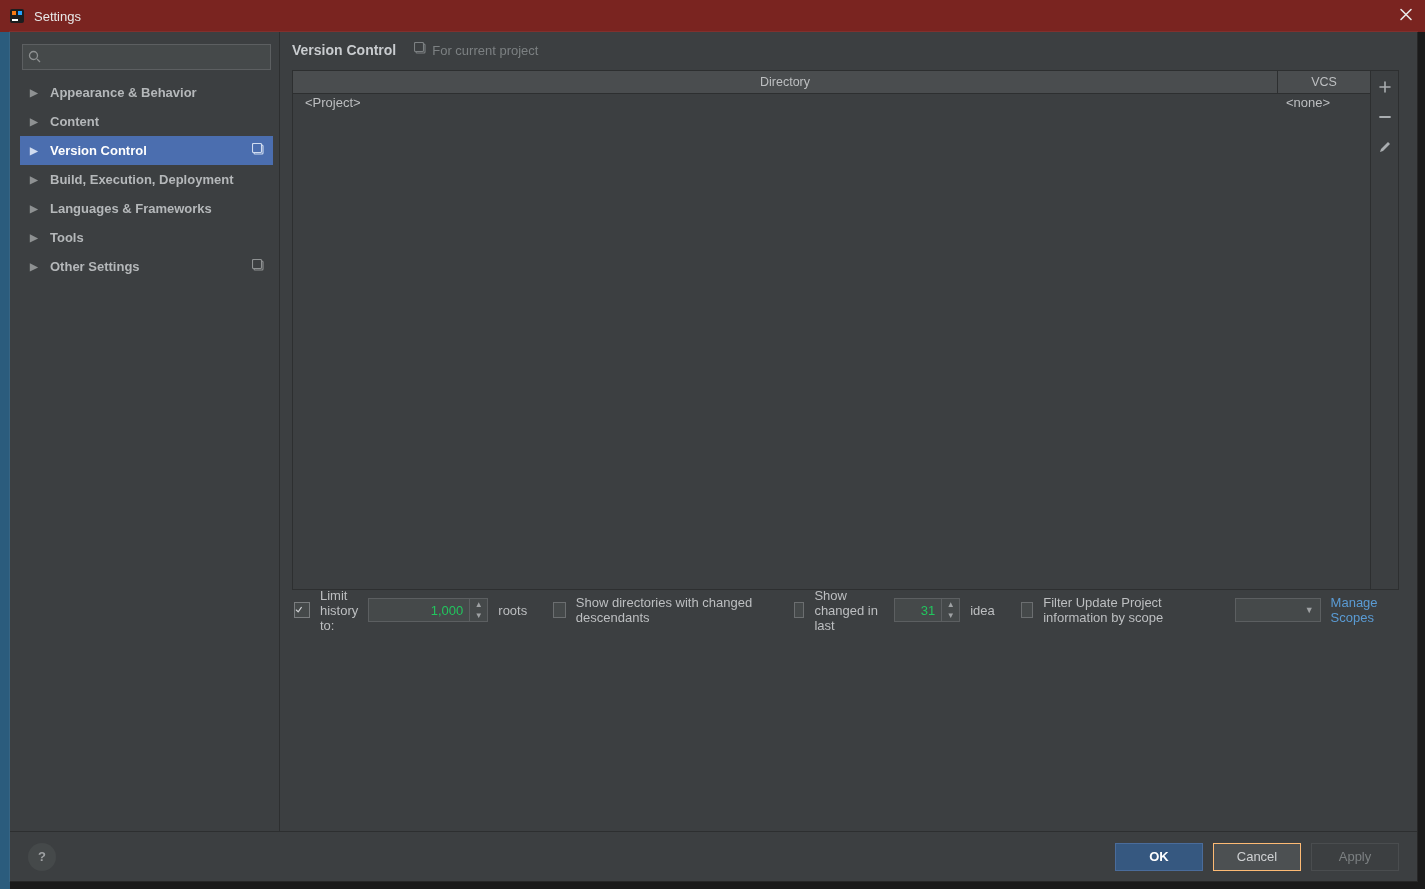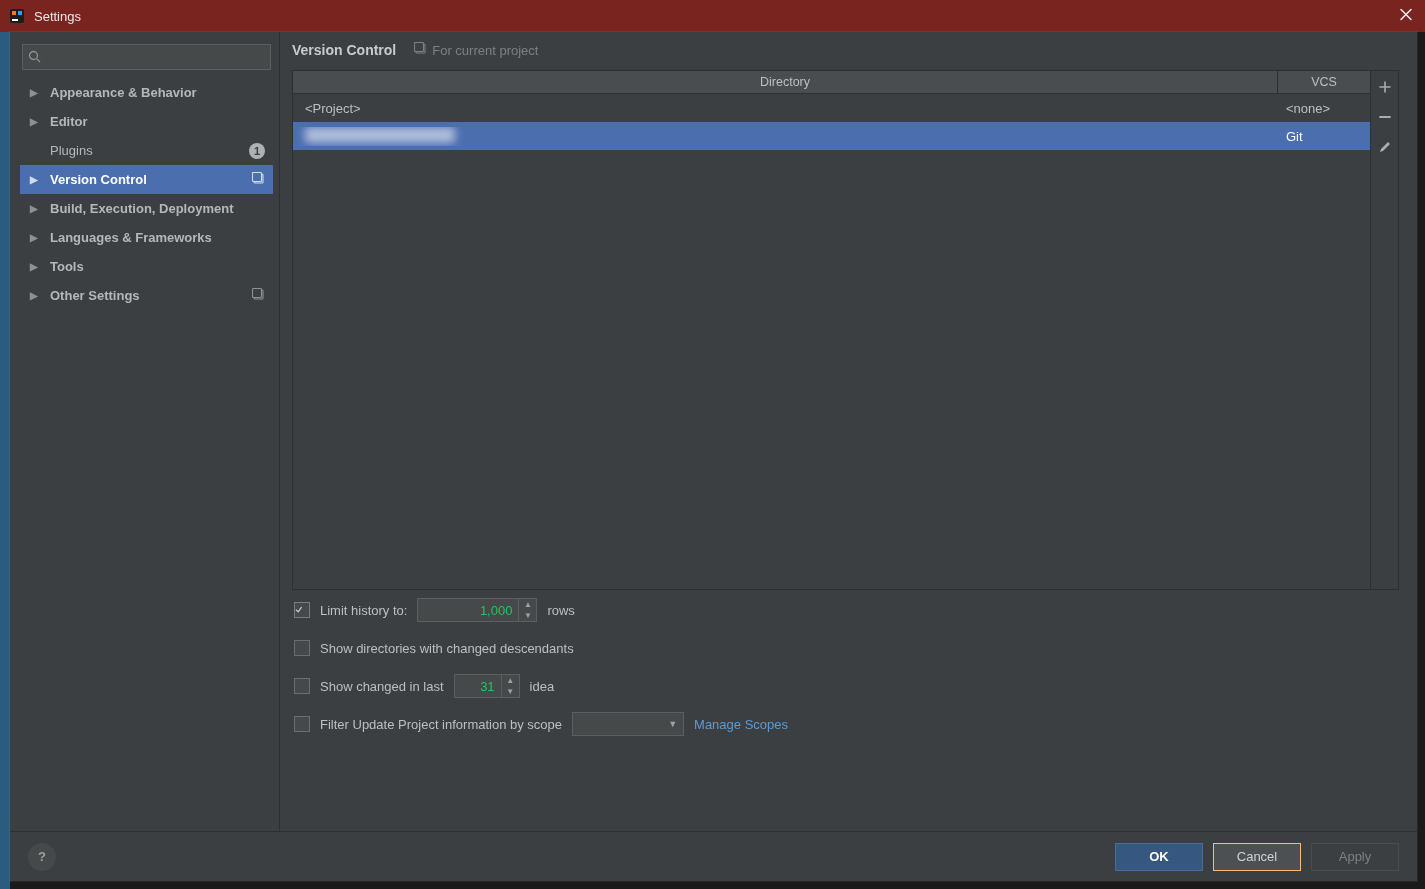--- a/index.html
+++ b/index.html
@@ -204,21 +204,21 @@
   .table-body {
     flex: 1;
     border: 1px solid #2d2f30;
     border-top: none;
     background: #3c3f41;
     position: relative;
     overflow: hidden;
   }
   .row {
     display: flex;
-    height: 28px;
+    height: 16px;
     align-items: center;
     font-size: 13px;
     color: #bdbfc1;
   }
   .row .cell-dir { flex: 1; padding-left: 12px; white-space: nowrap; overflow: hidden; }
   .row .cell-vcs { width: 92px; padding-left: 8px; }
   .row.selected {
     background: #4b6eaf;
     color: #ffffff;
   }
@@ -252,22 +252,21 @@
   }
   .help-text {
     margin: 14px 18px 4px 14px;
     font-size: 12px;
     color: #8e9192;
     letter-spacing: 0.2px;
   }
   .options {
     padding: 6px 16px 6px 14px;
     display: flex;
-    flex-direction: column;
-    gap: 10px;
+    gap: 26px;
   }
   .opt-row {
     display: flex;
     align-items: center;
     gap: 10px;
     font-size: 13px;
     color: #bdbfc1;
     height: 28px;
   }
   .chk {
@@ -411,25 +410,21 @@
         </span>
         <input class="search-input" placeholder="" style="">
       </div>
       <ul class="tree">
         <li class="tree-item">
           <span class="disclosure">▶</span>
           <span>Appearance &amp; Behavior</span>
         </li>
         <li class="tree-item">
           <span class="disclosure">▶</span>
-          <span>Editor</span>
-        </li>
-        <li class="tree-item tree-item-leaf">
-          <span>Plugins</span>
-          <span class="badge">1</span>
+          <span>Content</span>
         </li>
         <li class="tree-item selected">
           <span class="disclosure">▶</span>
           <span>Version Control</span>
           <span class="contextual-icon">
             <svg width="13" height="13" viewBox="0 0 13 13">
                 <rect x="2" y="2" width="9" height="9" rx="1" stroke="currentColor" stroke-width="1.1" fill="none"></rect>
                 <rect x="0.5" y="0.5" width="9" height="9" rx="1" stroke="currentColor" stroke-width="1.1" fill="#4b6eaf"></rect>
               </svg>
           </span>
@@ -476,26 +471,20 @@
         <div class="table-wrap">
           <div class="table-header">
             <div class="col col-dir">Directory</div>
             <div class="col col-vcs">VCS</div>
           </div>
           <div class="table-body">
             <div class="row">
               <div class="cell-dir">&lt;Project&gt;</div>
               <div class="cell-vcs">&lt;none&gt;</div>
             </div>
-            <div class="row selected">
-              <div class="cell-dir">
-                <span class="blur-chip"></span>
-              </div>
-              <div class="cell-vcs">Git</div>
-            </div>
           </div>
         </div>
         <div class="table-toolbar">
           <span class="tbbtn" title="Add">
             <svg width="14" height="14" viewBox="0 0 14 14">
                 <path d="M7 2v10M2 7h10" stroke="currentColor" stroke-width="1.6" stroke-linecap="round"></path>
               </svg>
           </span>
           <span class="tbbtn" title="Remove">
             <svg width="14" height="14" viewBox="0 0 14 14">
@@ -519,21 +508,21 @@
               </svg>
           </span>
           <span>Limit history to:</span>
           <span class="spinner">
             <input value="1,000" style="">
             <span class="spin-btns">
               <span class="sp">▲</span>
               <span class="sp">▼</span>
             </span>
           </span>
-          <span>rows</span>
+          <span>roots</span>
         </div>
         <div class="opt-row">
           <span class="chk">
             
           </span>
           <span>Show directories with changed descendants</span>
         </div>
         <div class="opt-row">
           <span class="chk">
             

